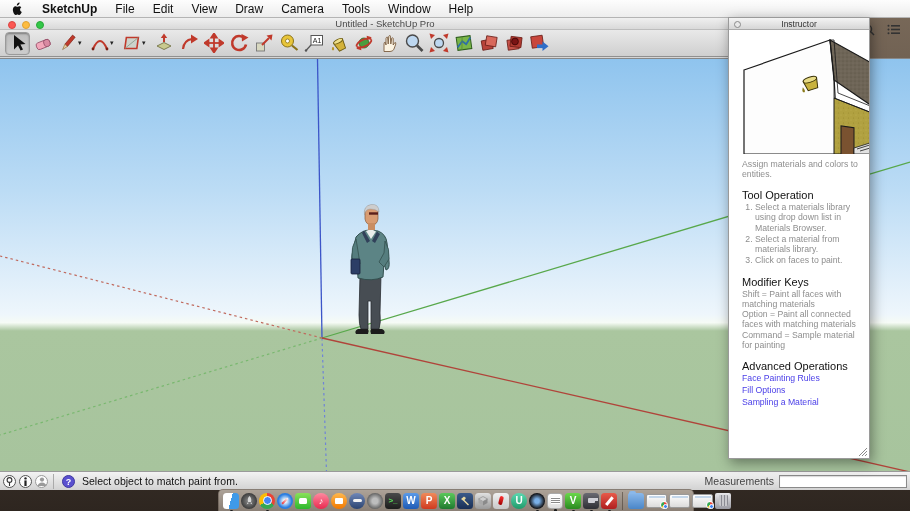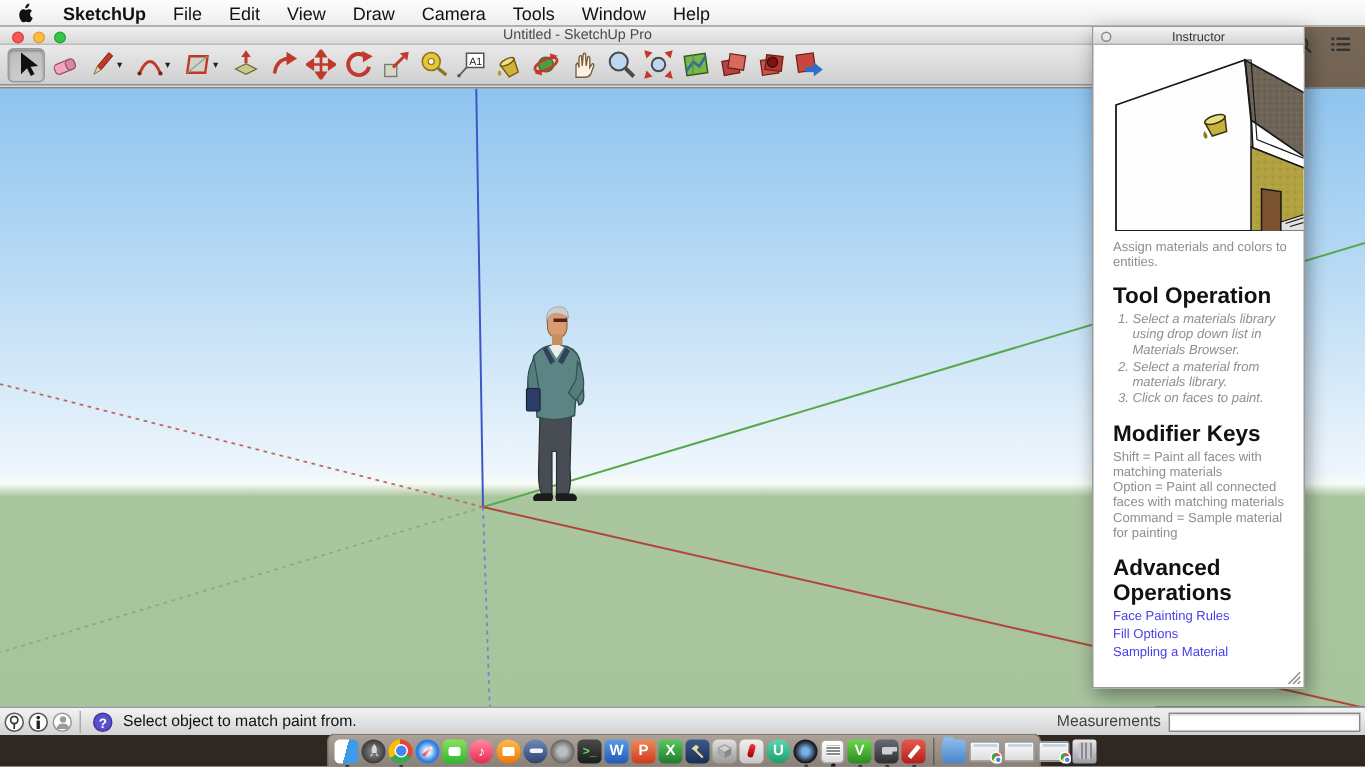--- a/index.html
+++ b/index.html
@@ -51,23 +51,23 @@
     background:#ffffff; border:1px solid #9a9a9a; box-shadow:2px 4px 12px rgba(0,0,0,.40); }
   #instructor-titlebar { position:absolute; top:0; left:0; right:0; height:12px;
     background:linear-gradient(#f4f4f4,#d6d6d6); border-bottom:1px solid #aaa; }
   #instructor-close { position:absolute; left:5px; top:2.5px; width:7px; height:7px;
     border-radius:50%; border:1px solid #8a8a8a; background:#e8e8e8; }
   #instructor-title { text-align:center; font-size:8.5px; line-height:12px; color:#333; }
   #instructor-body { position:absolute; top:12px; left:0; right:0; bottom:0; padding:6px 11px 0 13px; overflow:hidden; }
   #lesson-image { width:153px; height:118px; display:block; margin-bottom:5px; }
   .ins-h1 { font-size:13.5px; font-weight:bold; color:#000; letter-spacing:-0.2px; }
   .ins-sub { font-size:8.7px; color:#8e8e8e; margin-bottom:10px; }
-  .ins-h2 { font-size:15px; font-weight:bold; color:#111; margin-bottom:1px; }
+  .ins-h2 { font-size:11px; font-weight:normal; color:#111; margin-bottom:1px; }
   .ins-body { font-size:8.7px; color:#8e8e8e; line-height:1.18; }
-  ol.ins-body { margin-left:13px; margin-bottom:10px;font-style:italic; }
+  ol.ins-body { margin-left:13px; margin-bottom:10px; }
   ol.ins-body li { margin-bottom:1px; }
   .ins-lines { margin-bottom:10px; }
   .ins-link { display:block; font-size:8.7px; color:#4a3ee8; text-decoration:none; line-height:1.35; }
   #resize-grip { position:absolute; right:2px; bottom:2px; width:10px; height:10px; }
 
   
   #statusbar { position:absolute; top:453px; left:0; width:910px; height:19px;
     background:linear-gradient(#f3f3f3,#d2d2d2); border-top:1px solid #9a9a9a;
     display:flex; align-items:center; font-size:10.5px; color:#111; }
   .status-circle { width:13px; height:13px; border-radius:50%; background:#fdfdfd;

